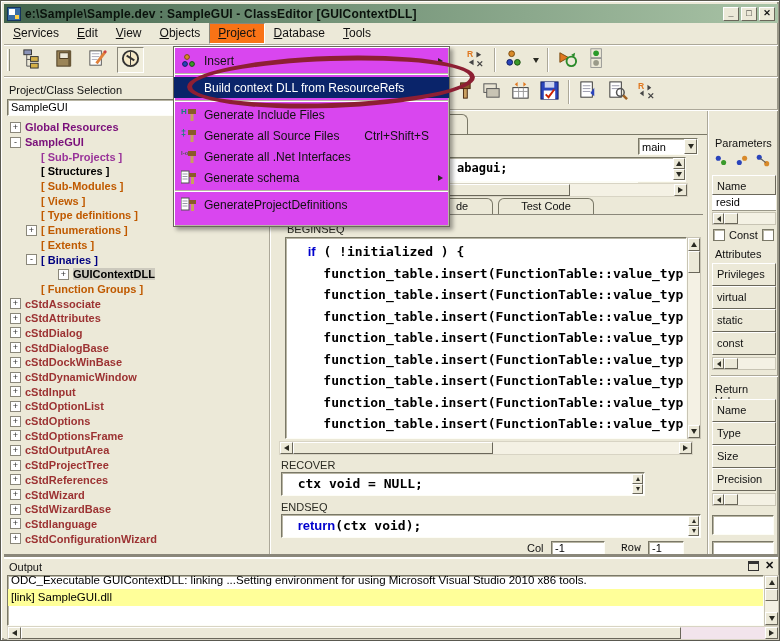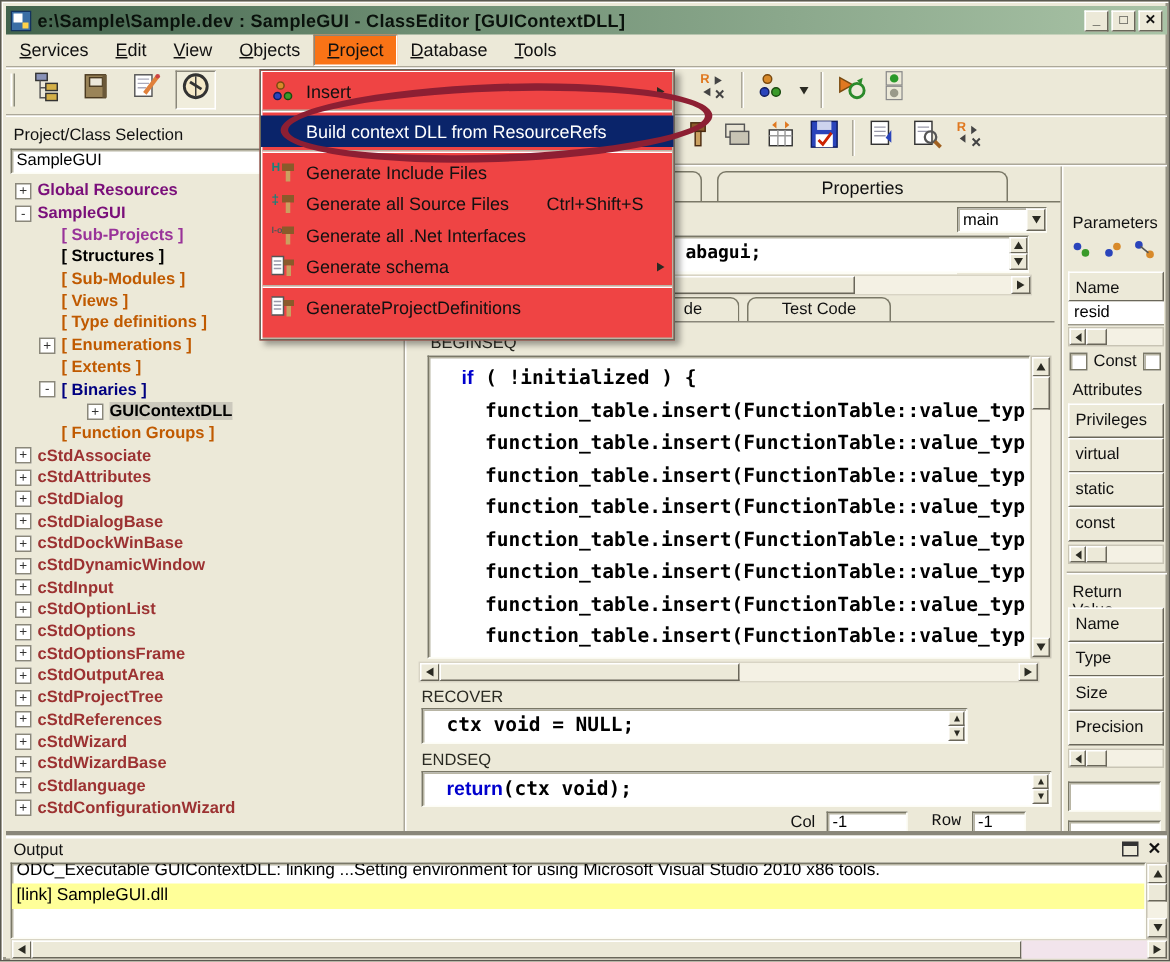--- a/index.html
+++ b/index.html
@@ -64,21 +64,21 @@
   
   .hdrbtn{width:64px;height:23px;background:#ece9d8;border:1px solid;border-color:#fff #6a675a #6a675a #fff;
      font-size:11px;color:#111;padding:4px 0 0 4px;}
   .rp-label{font-size:11px;color:#111;}
   .minisb{display:flex;width:64px;height:13px;background:#f4f1e4;border:1px solid #c8c4b4;}
   .cb{width:12px;height:12px;background:#fff;border:1px solid #7a7867;box-shadow:inset 1px 1px 0 #b8b5a4;}
   .groove{border-top:1px solid #aca899;border-bottom:1px solid #fff;height:2px;}
   
   .out-line{font-size:11.5px;color:#000;height:17px;line-height:17px;white-space:nowrap;padding-left:3px;}
   
-  .popup{left:172px;top:45px;width:277px;height:181px;background:#ef4444;border:1px solid #6a675a;
+  .popup{left:172px;top:45px;width:277px;height:181px;background:#d946ef;border:1px solid #6a675a;
      box-shadow:inset 1px 1px 0 #fff, inset -1px -1px 0 #b8b5a4, 3px 3px 4px rgba(0,0,0,.35);z-index:50;padding-top:3px;}
   .mi{display:flex;align-items:center;height:21px;font-size:12px;color:#111;padding:0 6px 0 4px;}
   .mi .micon{width:22px;flex:0 0 22px;display:flex;justify-content:center;}
   .mi .micon svg{width:16px;height:15px;}
   .mi .mlabel{padding-left:4px;}
   .mi .mshort{margin-left:auto;padding-right:14px;}
   .mi .marrow{margin-left:auto;}
   .mi.hl{background:#0a246a;color:#fff;}
   .mi.hl .mshort,.mi.hl .mlabel{color:#fff;}
   .msep{height:2px;border-top:1px solid #b8b5a4;border-bottom:1px solid #fff;margin:2px 1px;}
@@ -368,21 +368,20 @@
         <div class="trow" style="padding-left: 4px;">
           <span class="tg">+</span>
           <span class="tlabel c-maroon">cStdConfigurationWizard</span>
         </div>
       </div>
   </div>
   <div class="abs etch-v" style="left:268px;top:78px;height:478px;"></div>
 
   <div class="abs" style="left:272px;top:110px;width:434px;height:446px;">
     <div class="tab" style="left:43px;top:3px;width:152px;height:20px;"></div>
-    <div class="tab" style="left:205px;top:3px;width:194px;height:20px;padding-top:3px;">Properties</div>
     <div class="abs" style="left:0;top:23px;width:434px;border-top:1px solid #7a7867;"></div>
 
     <div class="abs field mono" style="left:43px;top:27px;width:322px;height:17px;font-size:12px;line-height:15px;text-indent:140px;margin-top:28px;">2 resid )</div>
     <div class="abs field" style="left:365px;top:27px;width:60px;height:17px;font-size:11px;padding:2px 14px 0 3px;">main</div>
     <div class="abs sbtn" style="left:411px;top:28px;width:13px;height:15px;">
         <span class="tri down"></span>
       </div>
 
     <div class="abs field mono" style="left:43px;top:46px;width:370px;height:25px;font-size:12px;line-height:20px;text-indent:140px;">abagui;</div>
     <div class="abs" style="left:400px;top:47px;">
@@ -470,21 +469,21 @@
 
     <div class="abs" style="left:6px;top:429px;width:424px;height:17px;">
       <span class="abs rp-label" style="left:248px;top:2px;">Col</span>
       <span class="abs field" style="left:272px;top:1px;width:54px;height:14px;font-size:11px;padding:0 3px;">-1</span>
       <span class="abs rp-label" style="left:342px;top:2px;font-family:Liberation Mono, monospace;">Row</span>
       <span class="abs field" style="left:369px;top:1px;width:36px;height:14px;font-size:11px;padding:0 3px;">-1</span>
     </div>
   </div>
   <div class="abs etch-v" style="left:706px;top:110px;height:446px;"></div>
 
-  <div class="abs" style="left:710px;top:116px;width:67px;height:446px;overflow:hidden;">
+  <div class="abs" style="left:710px;top:110px;width:67px;height:446px;overflow:hidden;">
     <div class="abs rp-label" style="left:4px;top:26px;">Parameters</div>
     <div class="abs" id="param-icons" style="left:2px;top:42px;display:flex;gap:4px;align-items:center;">
         <span style="width: 17px; height: 14px; display: inline-block;"><svg viewBox="0 0 16 14">
             <circle cx="5" cy="5" r="2.4" fill="#2a44bb"></circle>
             <circle cx="10" cy="9" r="2.4" fill="#3a9a2a"></circle>
           </svg></span>
         <span style="width: 17px; height: 14px; display: inline-block;"><svg viewBox="0 0 16 14">
             <circle cx="5" cy="9" r="2.4" fill="#2a44bb"></circle>
             <circle cx="10" cy="5" r="2.4" fill="#d88a2a"></circle>
           </svg></span>

